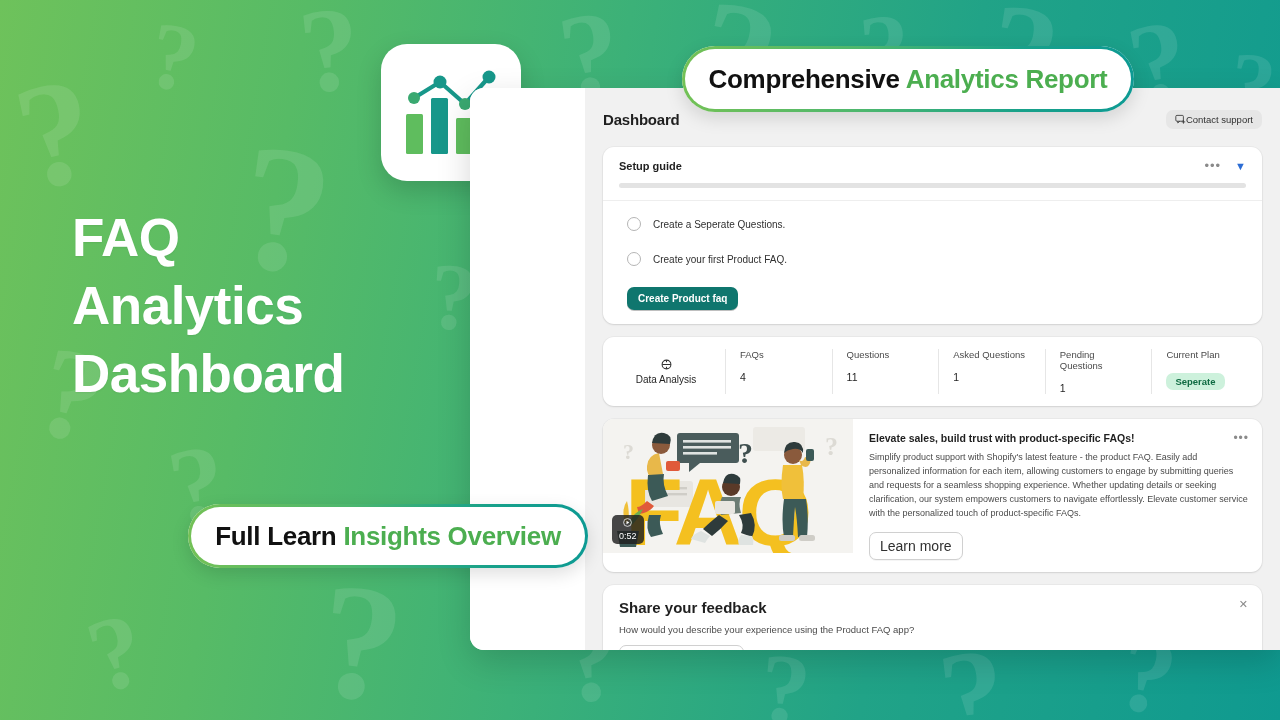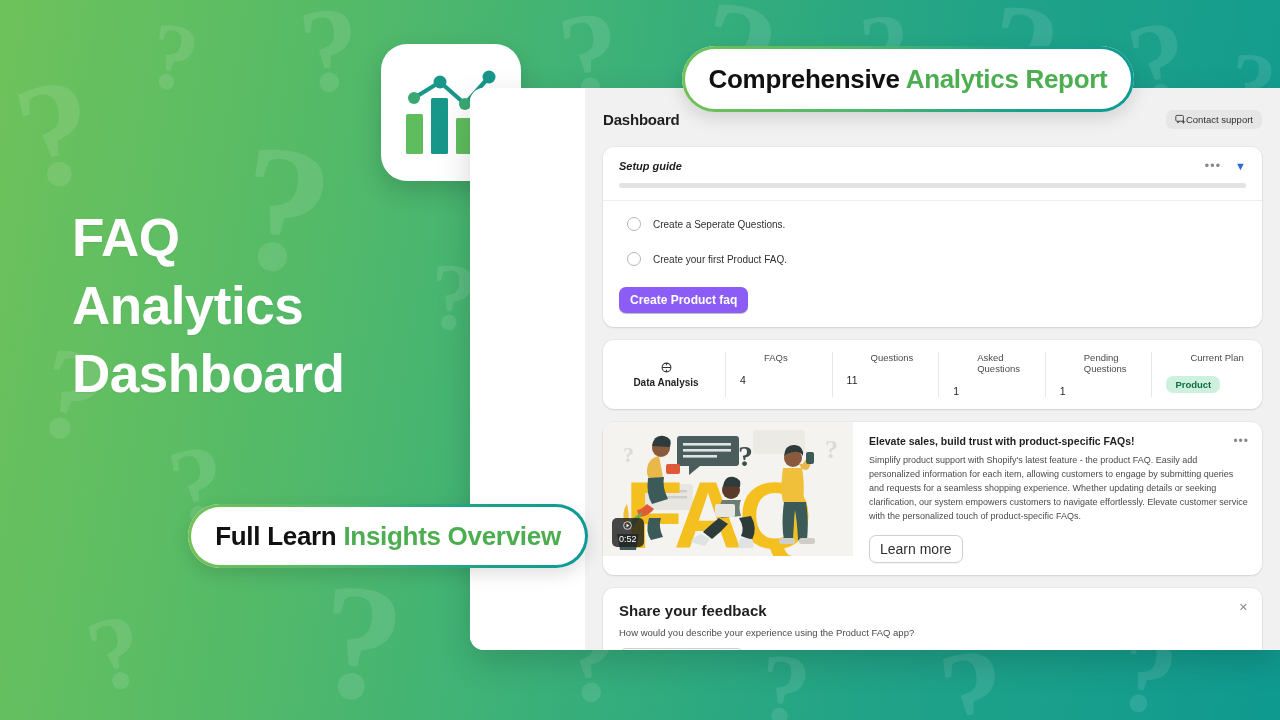--- a/index.html
+++ b/index.html
@@ -113,48 +113,48 @@
   }
 
   .card {
     background: #ffffff;
     border-radius: 11px;
     box-shadow: 0 1px 2px rgba(0,0,0,.10), 0 0 0 1px rgba(0,0,0,.03);
     margin-bottom: 13px;
   }
 
   
-  .sg-head { display: flex; justify-content: space-between; padding: 13px 16px 0 16px; font-style: italic; }
+  .sg-head { display: flex; justify-content: space-between; padding: 13px 16px 0 16px; }
   .sg-title { font-size: 11px; font-weight: bold; color: #1f1f1f; }
   .sg-actions { display: flex; align-items: center; gap: 14px; }
   .dots { color: #8a8a8a; font-size: 13px; letter-spacing: 1px; line-height: 8px; }
   .chev { color: #2b6cd4; font-size: 11px; }
   .progress { height: 5px; background: #e3e3e3; border-radius: 3px; margin: 11px 16px 12px 16px; }
   .sg-divider { height: 1px; background: #eeeeee; }
   .sg-body { padding: 16px 16px 14px 16px; }
   .task { display: flex; align-items: center; gap: 12px; margin-bottom: 21px; padding-left: 8px; }
   .circle { width: 14px; height: 14px; border-radius: 50%; border: 1.4px solid #b5b5b5; flex: none; }
   .task-label { font-size: 10px; color: #303030; }
   .dark-btn {
     display: inline-block;
-    background: #8b5cf6; color: #ffffff;
-    font-size: 12px; font-weight: bold;
+    background: #0f766e; color: #ffffff;
+    font-size: 10px; font-weight: bold;
     padding: 6px 11px; border-radius: 7px;
-    margin-left: 0;
+    margin-left: 8px;
     box-shadow: 0 1px 0 rgba(0,0,0,.25);
   }
 
   
   .stats { display: flex; align-items: stretch; padding: 12px 4px; }
   .stat { flex: 1; padding: 0 14px; border-left: 1px solid #e6e6e6; }
   .stat:first-child { border-left: none; }
   .stat-first { flex: 0 0 118px; display: flex; flex-direction: column; align-items: center; justify-content: center; }
   .stat-ico { color: #303030; margin-bottom: 3px; }
-  .stat-first-label { font-size: 10px; font-weight: bold; color: #1f1f1f; }
-  .stat-label { font-size: 9.5px; color: #4a4a4a; margin-bottom: 11px; margin-left: 24px; }
+  .stat-first-label { font-size: 10px; font-weight: normal; color: #1f1f1f; }
+  .stat-label { font-size: 9.5px; color: #4a4a4a; margin-bottom: 11px; }
   .stat-value { font-size: 10.5px; color: #1f1f1f; }
   .plan-badge {
     display: inline-block;
     background: #cdf1dc; color: #0f6b42;
     font-size: 9.5px; font-weight: bold;
     padding: 3px 9px; border-radius: 7px;
   }
 
   
   .promo { display: flex; overflow: hidden; }
@@ -297,21 +297,21 @@
         <div class="stat">
           <div class="stat-label">Asked Questions</div>
           <div class="stat-value">1</div>
         </div>
         <div class="stat">
           <div class="stat-label">Pending Questions</div>
           <div class="stat-value">1</div>
         </div>
         <div class="stat">
           <div class="stat-label">Current Plan</div>
-          <span class="plan-badge">Product</span>
+          <span class="plan-badge">Seperate</span>
         </div>
       </div>
     </div>
 
     <div class="card promo">
       <div class="promo-media">
         <svg width="250" height="134" viewBox="0 0 250 134">
           <rect width="250" height="134" fill="#f4f3f0"></rect>
 
           <rect x="74" y="14" width="62" height="30" rx="3" fill="#4a5c5c"></rect>

